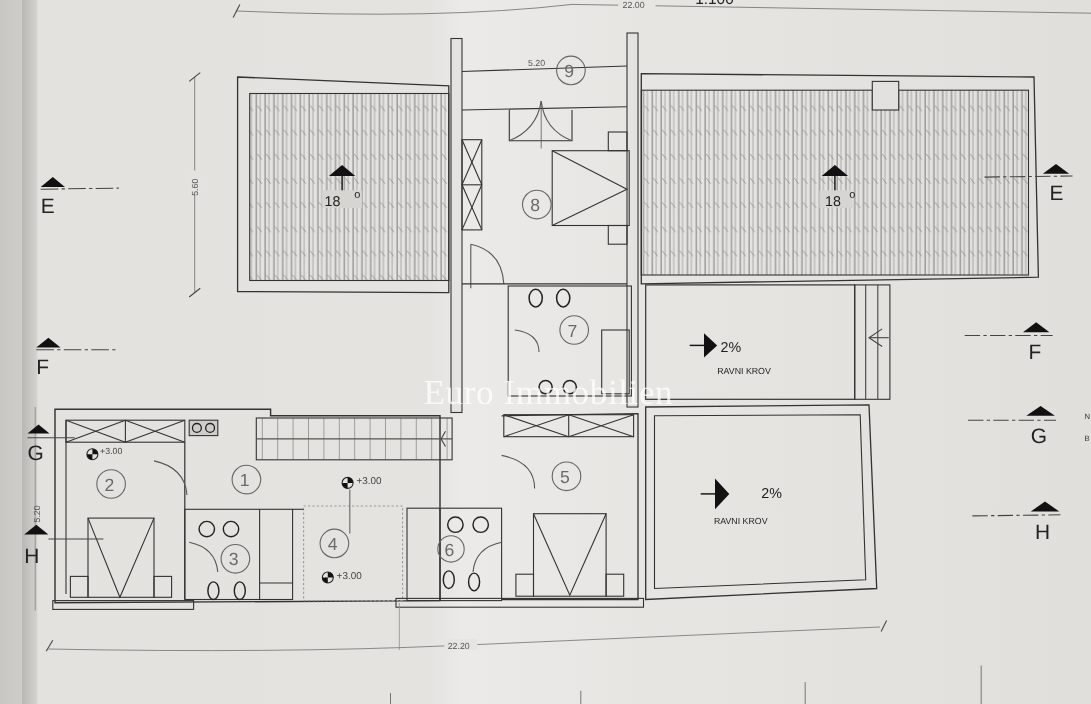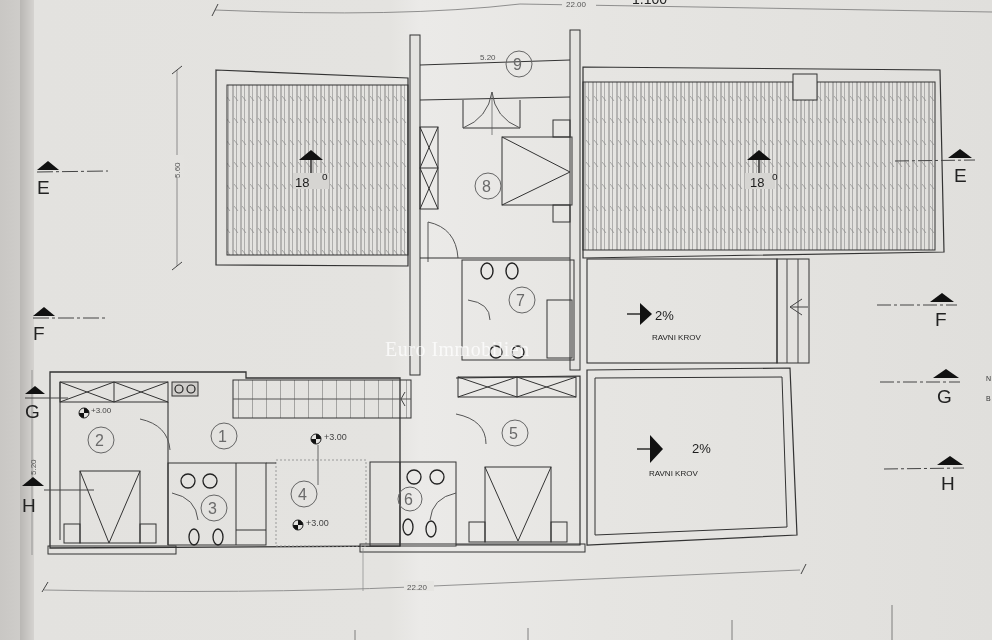--- a/index.html
+++ b/index.html
@@ -16,21 +16,21 @@
     .fold-left {
       position: absolute; left: 20px; top: 0; width: 14px; height: 640px;
       background: linear-gradient(90deg, #b9b7b4, #d5d3d0);
     }
     svg.plan { position: absolute; left: 0; top: 0; }
     .lbl { font-family: "Liberation Sans", sans-serif; fill: #1d1d1d; }
     .dim { font-family: "Liberation Sans", sans-serif; fill: #555; font-size: 8px; }
     .room-num { font-family: "Liberation Sans", sans-serif; fill: #6a6a6a; font-size: 16px; }
     .watermark {
       position: absolute; left: 385px; top: 338px;
-      font-family: "Liberation Serif", serif; font-size: 20px;
+      font-family: "Liberation Serif", serif; font-size: 32px;
       color: rgba(255,255,255,0.75); letter-spacing: 0.5px;
       pointer-events: none;
     }
     .sec-letter { font-family: "Liberation Sans", sans-serif; fill: #222; font-size: 19px; }
   </style>
 </head>
 <body>
 
 <div class="paper"></div>
 <div class="fold-left"></div>

